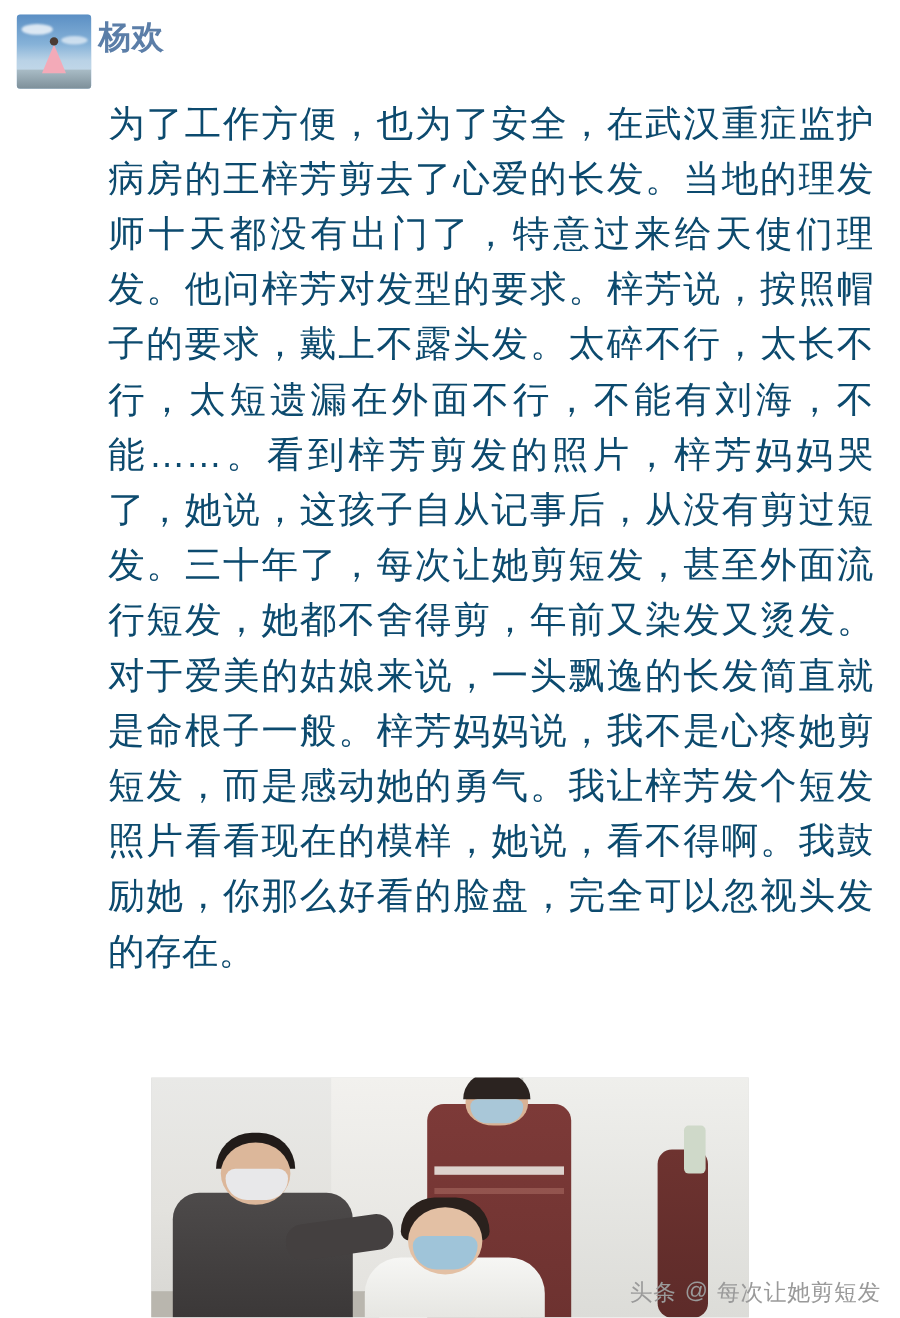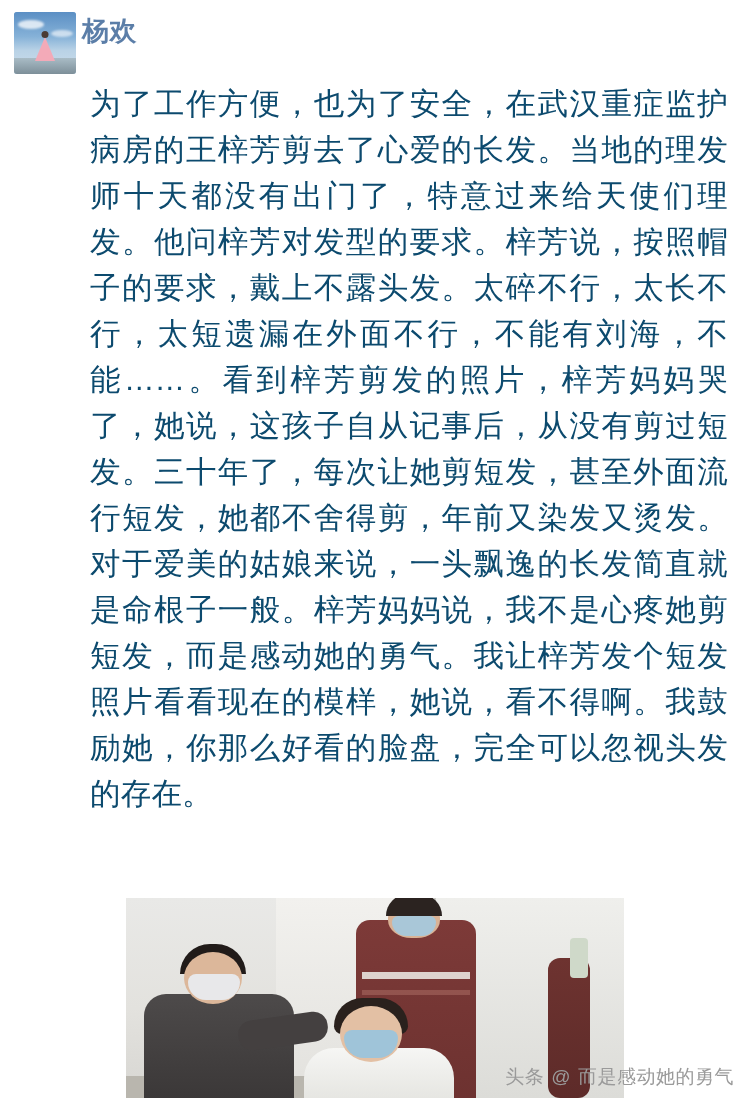--- a/index.html
+++ b/index.html
@@ -334,16 +334,16 @@
       <div class="client-cape"></div>
       <div class="client-hair"></div>
       <div class="client-head"></div>
       <div class="client-mask"></div>
     </div>
   </div>
 
   <div class="watermark">
     <span class="wm-logo">头条</span>
     <span class="wm-at">@</span>
-    <span>而是感动她的勇气</span>
+    <span>每次让她剪短发</span>
   </div>
 
 </div>
 
 </body></html>

